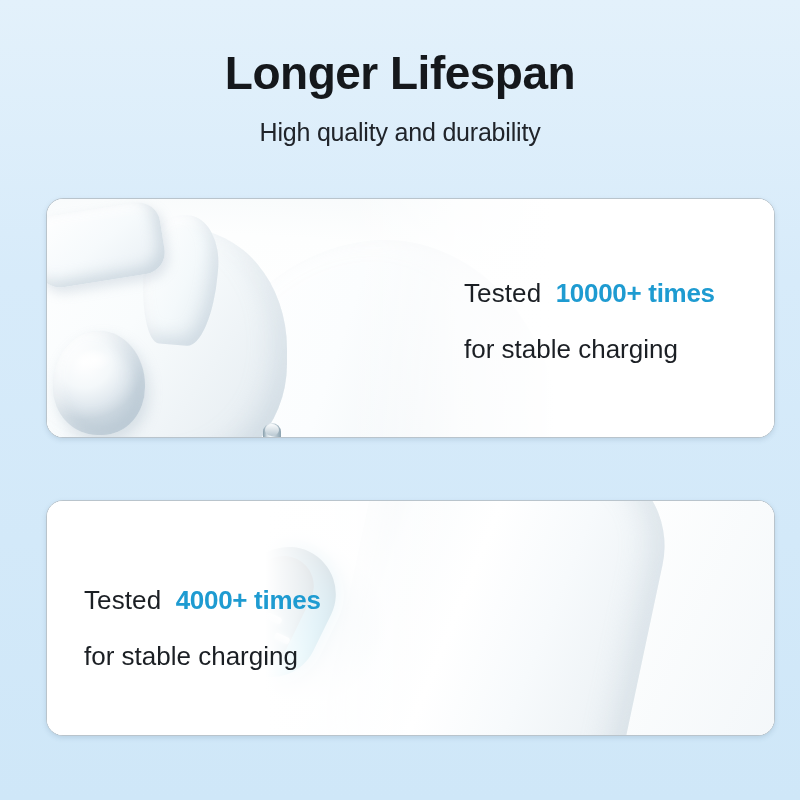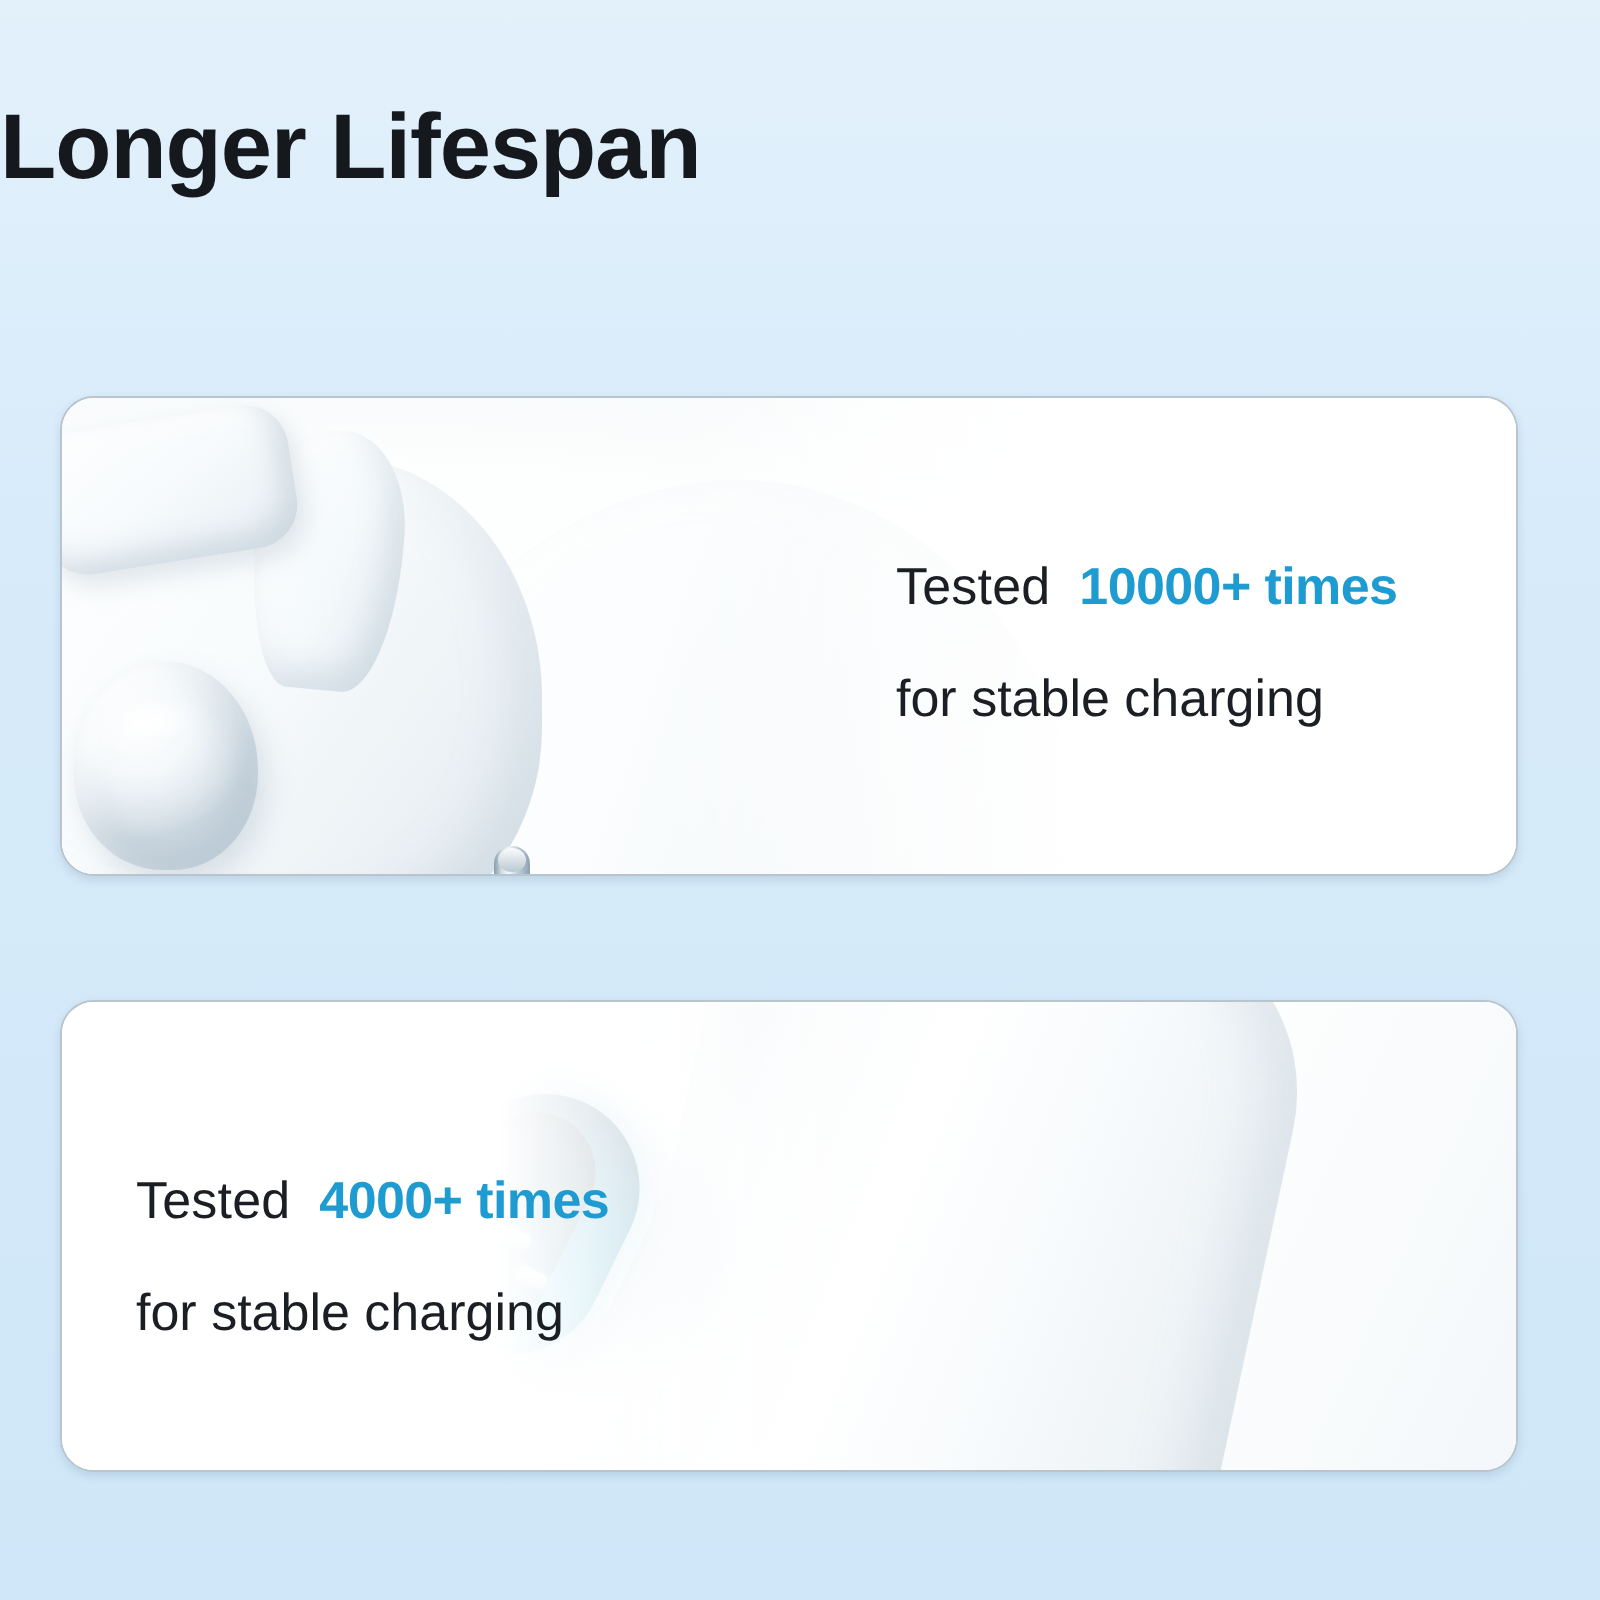--- a/index.html
+++ b/index.html
@@ -5,34 +5,34 @@
   * { margin:0; padding:0; box-sizing:border-box; }
   html,body { width:800px; height:800px; }
   body {
     font-family: "Liberation Sans", sans-serif;
     background: linear-gradient(180deg,#e3f1fb 0%,#d7ebfa 35%,#cfe7f8 100%);
     overflow:hidden;
     position:relative;
   }
 
   
-  .header { width:100%; text-align:left; padding-top:48px; }
+  .header { width:100%; text-align:center; padding-top:48px; }
   .title {
     font-size:46px; font-weight:bold; color:#15181c;
     letter-spacing:-0.5px; line-height:1.1;
   }
   .subtitle {
     font-size:25px; font-weight:normal; color:#20242a;
     margin-top:19px; letter-spacing:-0.2px;
   }
 
   
   .card {
     position:absolute;
-    left:30px; width:729px;
+    left:46px; width:729px;
     background:#fff;
     border-radius:17px;
     border:1px solid #b9c4cc;
     box-shadow:0 2px 5px rgba(80,110,140,.18);
     overflow:hidden;
     padding-left:16px;
   }
   #card-1 { top:198px; height:240px; }
   #card-2 { top:500px; height:236px; }
 
@@ -201,20 +201,21 @@
     position:absolute; left:0; top:0; width:420px; height:100%;
     background:linear-gradient(90deg,#fff 0%,#fff 52%,rgba(255,255,255,.8) 72%,rgba(255,255,255,0) 100%);
     z-index:4;
   }
 </style>
 </head>
 <body>
 
 <div class="header">
   <div class="title">Longer Lifespan</div>
+  <div class="subtitle">High quality and durability</div>
 </div>
 
 <div class="card" id="card-1">
 
   <div class="art1">
     <div class="art1-bg"></div>
 
     <div class="c1-dome"></div>
     <div class="c1-body"></div>
     <div class="c1-fin"></div>

